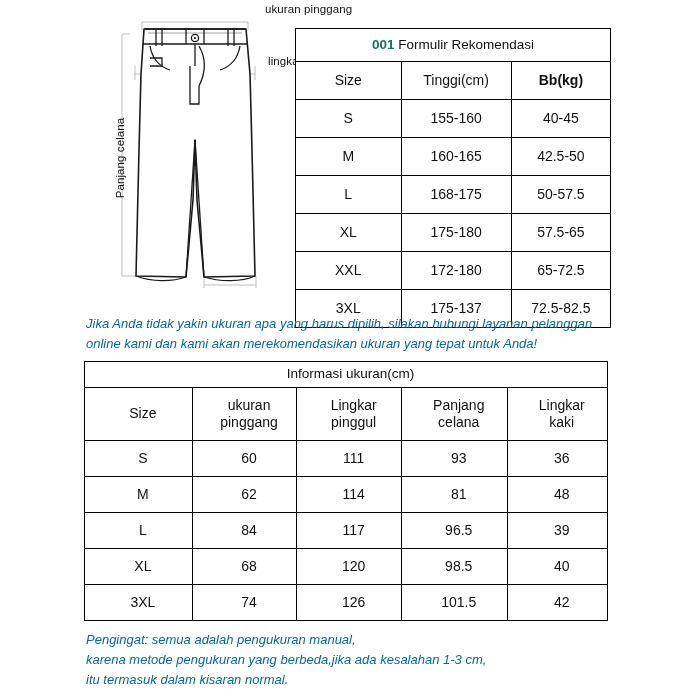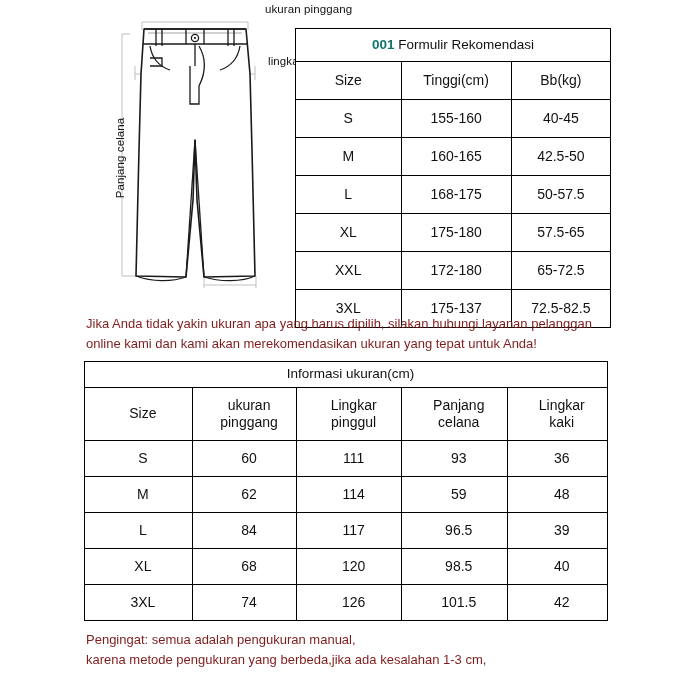--- a/index.html
+++ b/index.html
@@ -62,21 +62,21 @@
   
   #table-recommendation {
     left: 295px;
     top: 28px;
     width: 316px;
   }
   #table-recommendation td { height: 37px; }
   #table-recommendation tr:first-child td { height: 32px; font-size: 13.5px; }
   #table-recommendation .col-size   { width: 33.5%; }
   #table-recommendation .col-height { width: 35%; }
-  #table-recommendation .col-weight { width: 31.5%; }
+  #table-recommendation .col-weight { width: 31.5%; font-weight: bold; }
   .serial-number {
     color: #0f766e;
     font-weight: bold;
   }
 
   
   #table-sizeinfo {
     left: 84px;
     top: 361px;
     width: 524px;
@@ -89,21 +89,22 @@
   #table-sizeinfo .c3 { width: 20%; }
   #table-sizeinfo .c4 { width: 20.2%; }
   #table-sizeinfo .c5 { width: 19.2%; }
   .hdr-line { display: block; }
 
   
   .paragraph {
     position: absolute;
     font-size: 13px;
     line-height: 20px;
-    color: #7f1d1d;
+    color: #0369a1;
+    font-style: italic;
   }
   #note-contact {
     left: 86px;
     top: 314px;
     width: 530px;
   }
   #note-disclaimer {
     left: 86px;
     top: 630px;
     width: 540px;
@@ -255,21 +256,21 @@
       <td>S</td>
       <td>60</td>
       <td>111</td>
       <td>93</td>
       <td>36</td>
     </tr>
     <tr>
       <td>M</td>
       <td>62</td>
       <td>114</td>
-      <td>59</td>
+      <td>81</td>
       <td>48</td>
     </tr>
     <tr>
       <td>L</td>
       <td>84</td>
       <td>117</td>
       <td>96.5</td>
       <td>39</td>
     </tr>
     <tr>
@@ -285,13 +286,14 @@
       <td>126</td>
       <td>101.5</td>
       <td>42</td>
     </tr>
   </tbody>
 </table>
 
 <div class="paragraph" id="note-disclaimer">
   <div>Pengingat: semua adalah pengukuran manual,</div>
   <div>karena metode pengukuran yang berbeda,jika ada kesalahan 1-3 cm,</div>
+  <div>itu termasuk dalam kisaran normal.</div>
 </div>
 
 </body></html>

